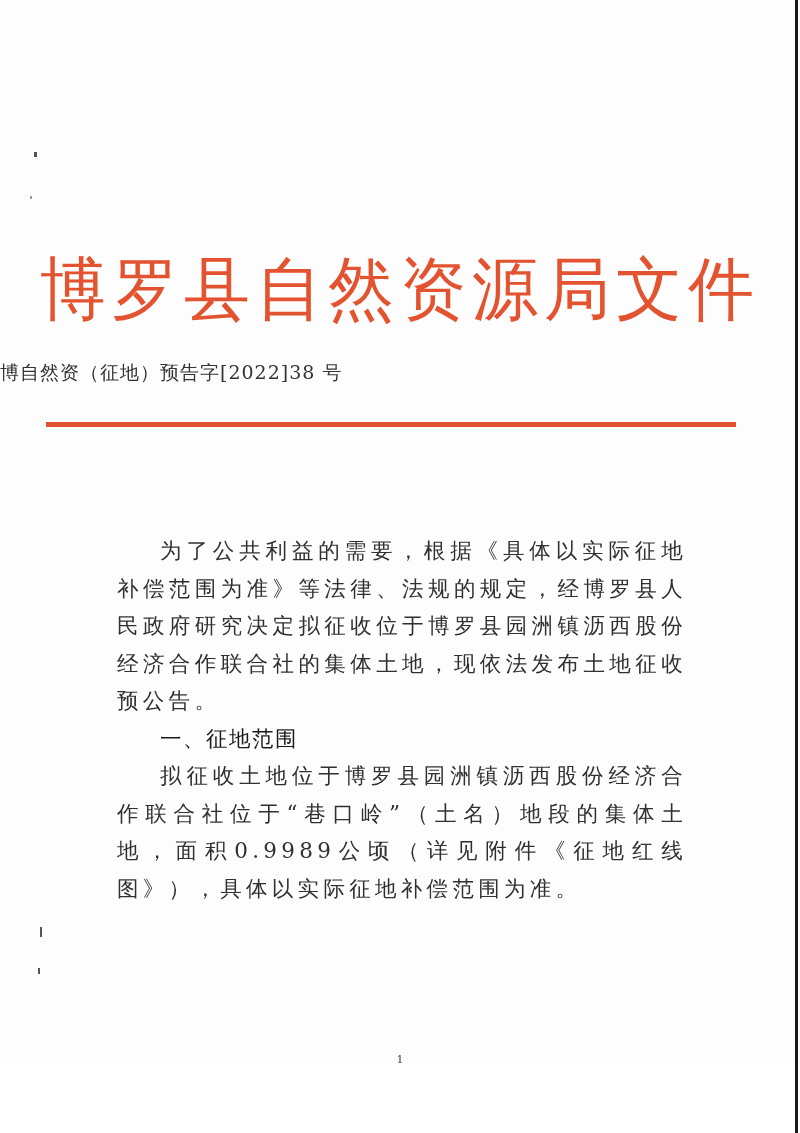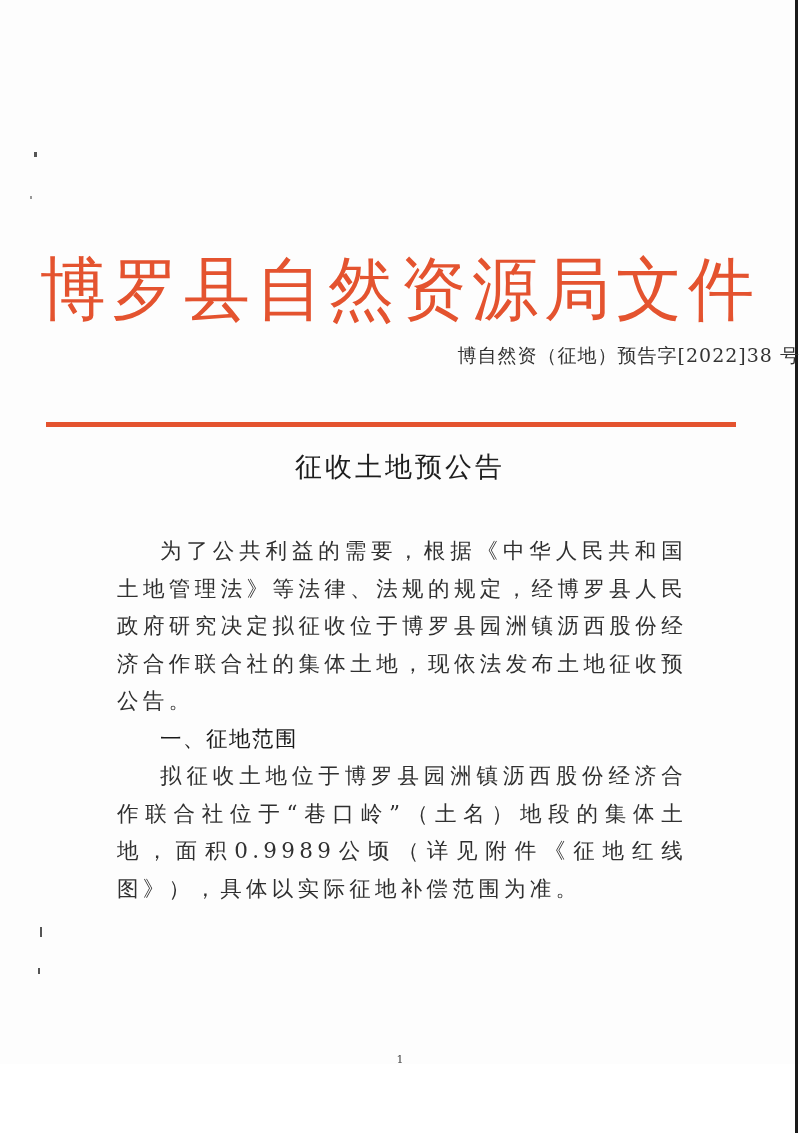--- a/index.html
+++ b/index.html
@@ -9,21 +9,21 @@
   }
   .page { position: absolute; left: 0; top: 0; width: 800px; height: 1064px; background: #fdfdfd; }
   .edge-line { position: absolute; right: 2px; top: 0; width: 3px; height: 1133px; background: #1a1a1a; }
   .scan-mark { position: absolute; background: #555; }
   .doc-header {
     position: absolute; left: 0; top: 240px; width: 800px; text-align: center;
     color: #e4532f; font-family: "DejaVu Serif", "Liberation Serif", serif;
     font-size: 66px; letter-spacing: 6px; line-height: 100px; transform: scaleY(1.05);
   }
   .doc-number {
-    position: absolute; left: 0; top: 343px; width: 800px; text-align: right;
+    position: absolute; left: 0; top: 360px; width: 800px; text-align: left;
     font-size: 19px; letter-spacing: 1px; color: #333;
   }
   .red-rule {
     position: absolute; left: 46px; top: 422px; width: 690px; height: 5px; background: #e4532f;
   }
   .doc-title {
     position: absolute; left: 0; top: 449px; width: 800px; text-align: center;
     font-family: "DejaVu Sans", "Liberation Sans", sans-serif; font-size: 27px;
     letter-spacing: 3px; color: #1e1e1e;
   }
@@ -50,22 +50,21 @@
 <div class="page">
   <div class="edge-line"></div>
   <div class="scan-mark" style="left:34px;top:152px;width:3px;height:5px;"></div>
   <div class="scan-mark" style="left:30px;top:196px;width:2px;height:3px;background:#999;"></div>
   <div class="scan-mark" style="left:40px;top:927px;width:2px;height:10px;"></div>
   <div class="scan-mark" style="left:38px;top:968px;width:2px;height:6px;"></div>
 
   <div class="doc-header">博罗县自然资源局文件</div>
   <div class="doc-number">博自然资（征地）预告字[2022]38 号</div>
   <div class="red-rule"></div>
-  <div class="doc-title">征收土地预公告</div>
 
   <div class="body">
-    <p class="para indent">为了公共利益的需要，根据《中华人民共和国土地管理法》等法律、法规的规定，经博罗县人民政府研究决定拟征收位于博罗县园洲镇沥西股份经济合作联合社的集体土地，现依法发布土地征收预公告。</p>
+    <p class="para indent">为了公共利益的需要，根据《具体以实际征地补偿范围为准》等法律、法规的规定，经博罗县人民政府研究决定拟征收位于博罗县园洲镇沥西股份经济合作联合社的集体土地，现依法发布土地征收预公告。</p>
     <p class="para heading">一、征地范围</p>
     <p class="para indent">拟征收土地位于博罗县园洲镇沥西股份经济合作联合社位于“巷口岭”（土名）地段的集体土地，面积0.9989公顷（详见附件《征地红线图》），具体以实际征地补偿范围为准。</p>
   </div>
 
   <div class="page-number">1</div>
 </div>
 
 </body></html>

